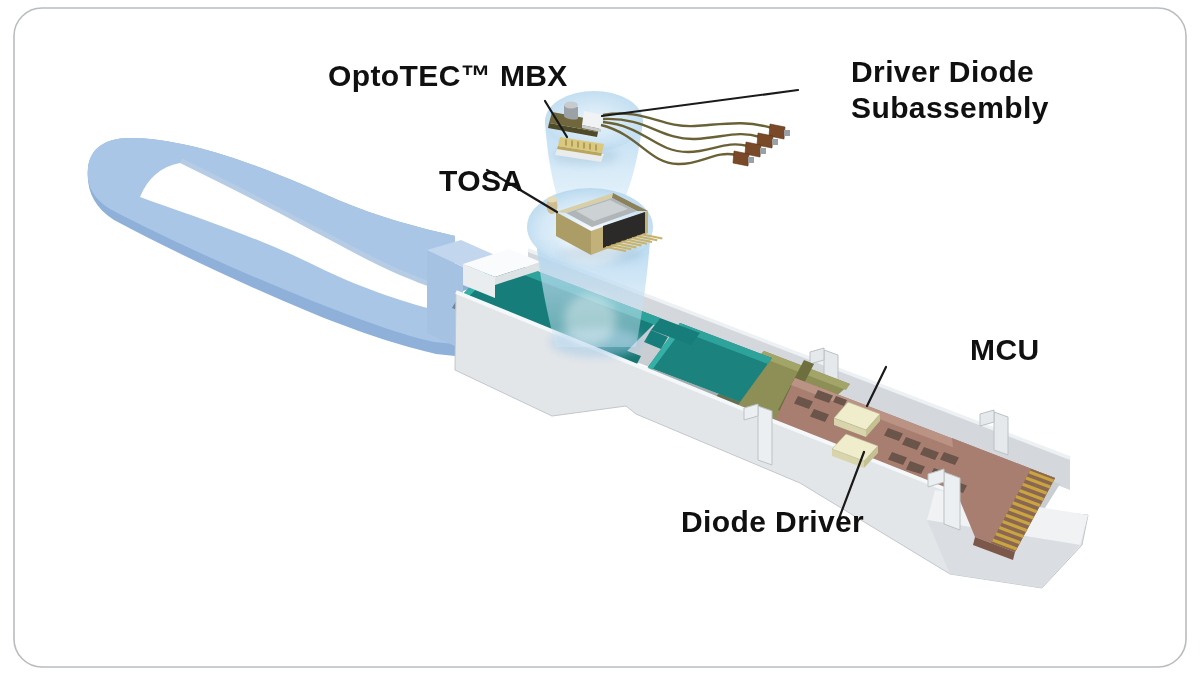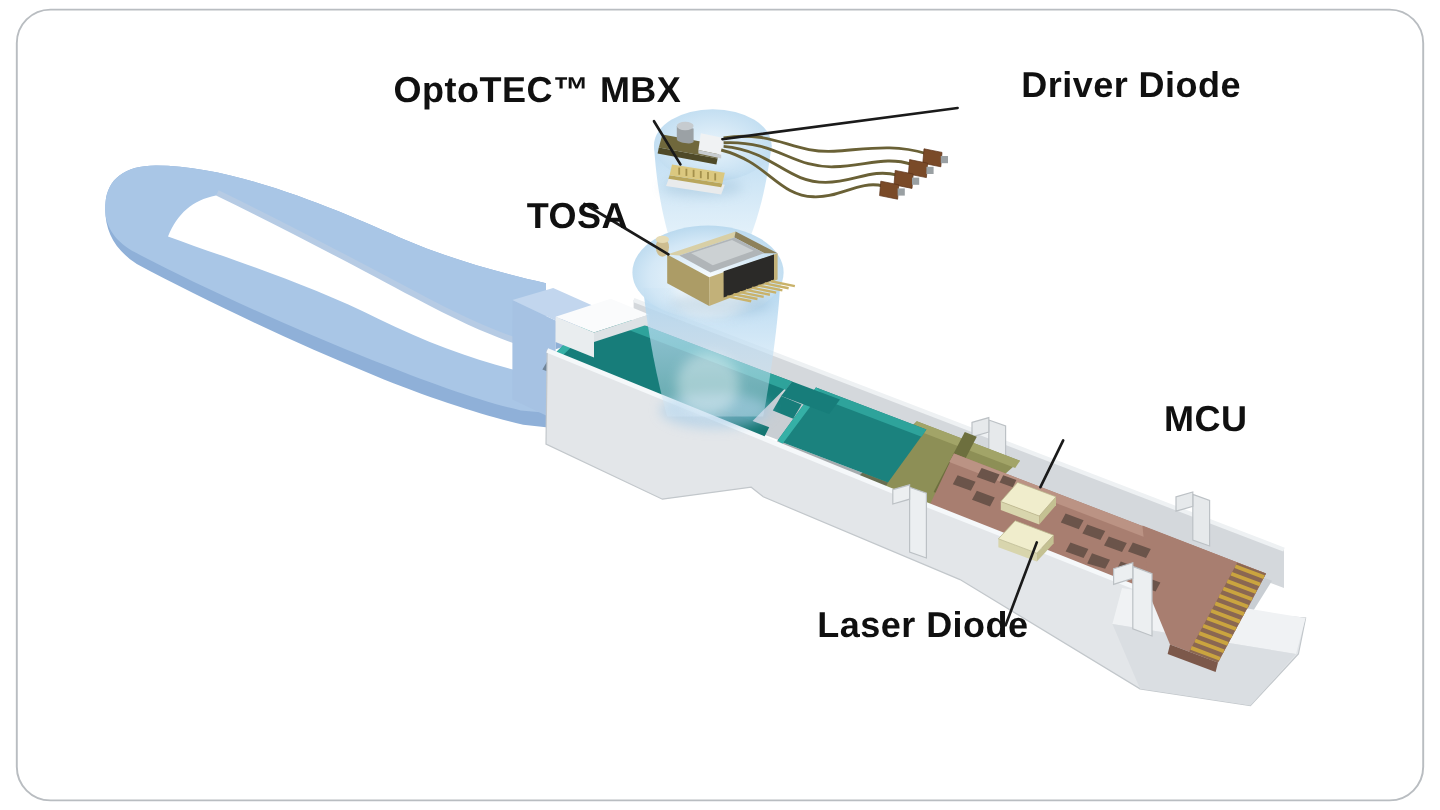--- a/index.html
+++ b/index.html
@@ -266,21 +266,22 @@
     <line x1="798" y1="90" x2="602" y2="116"></line>
     <line x1="886" y1="367" x2="867" y2="406"></line>
     <line x1="838" y1="521" x2="864" y2="452"></line>
   </g>
 </svg>
 
 <div class="diagram-label" style="left:280px;top:58px;">OptoTEC™ MBX</div>
 
 <div class="diagram-label" style="left:803px;top:54px;">
   <div>Driver Diode</div>
+  <div>Subassembly</div>
 </div>
 
 <div class="diagram-label" style="left:391px;top:163px;">TOSA</div>
 
 <div class="diagram-label" style="left:922px;top:332px;">MCU</div>
 
-<div class="diagram-label" style="left:633px;top:504px;">Laser Diode</div>
+<div class="diagram-label" style="left:633px;top:504px;">Diode Driver</div>
 
 </div>
 
 </body></html>

